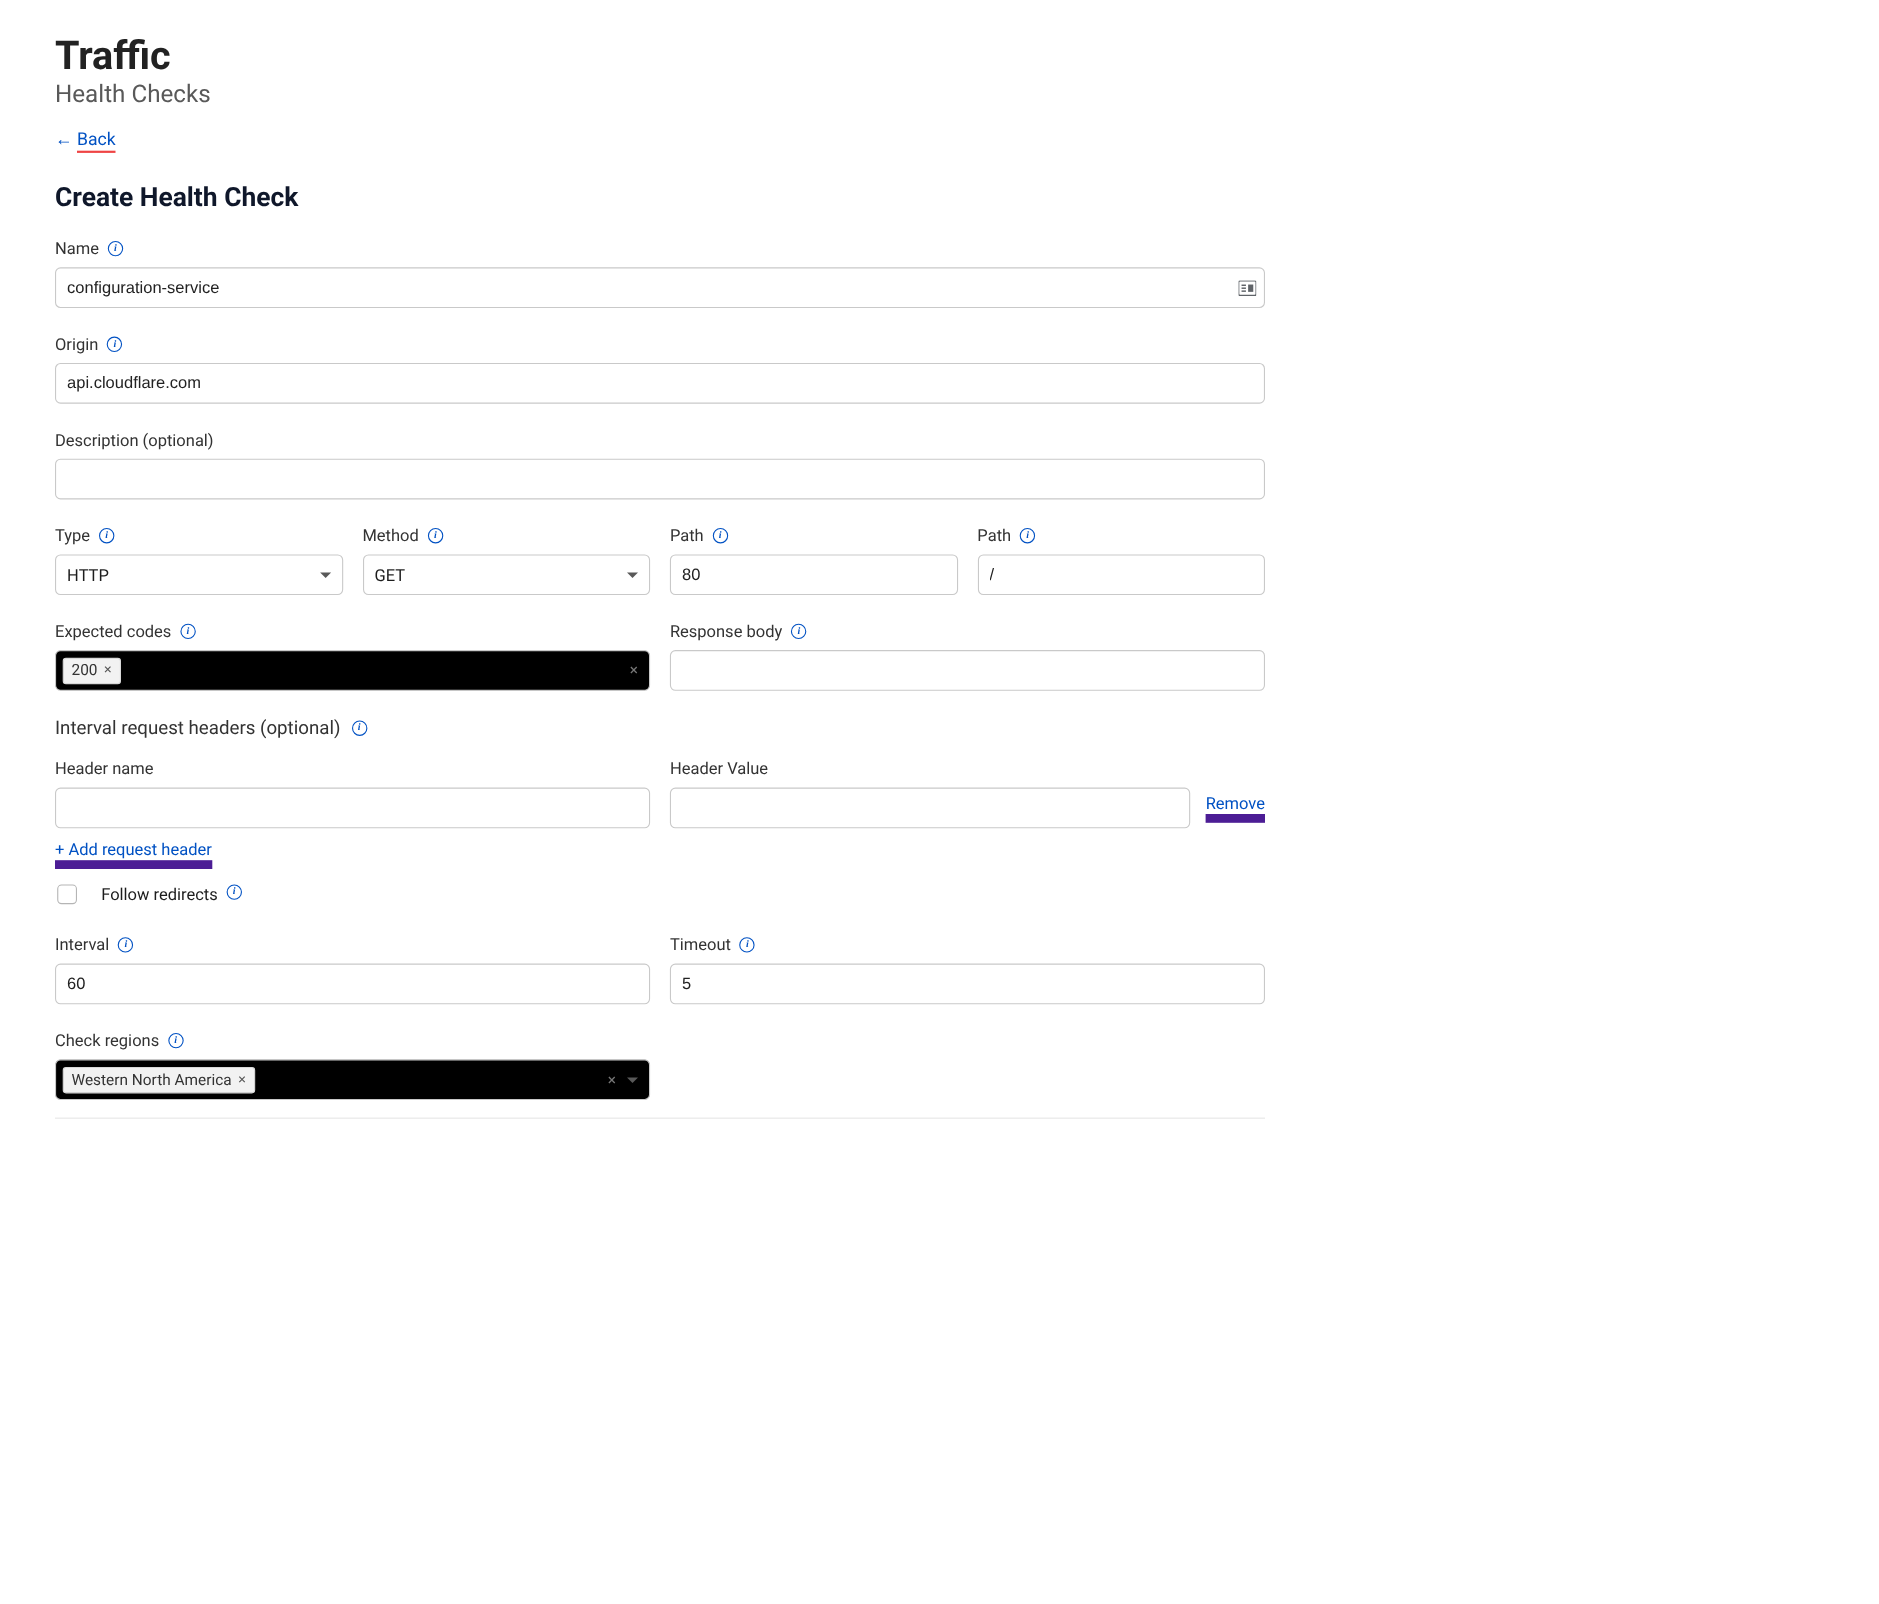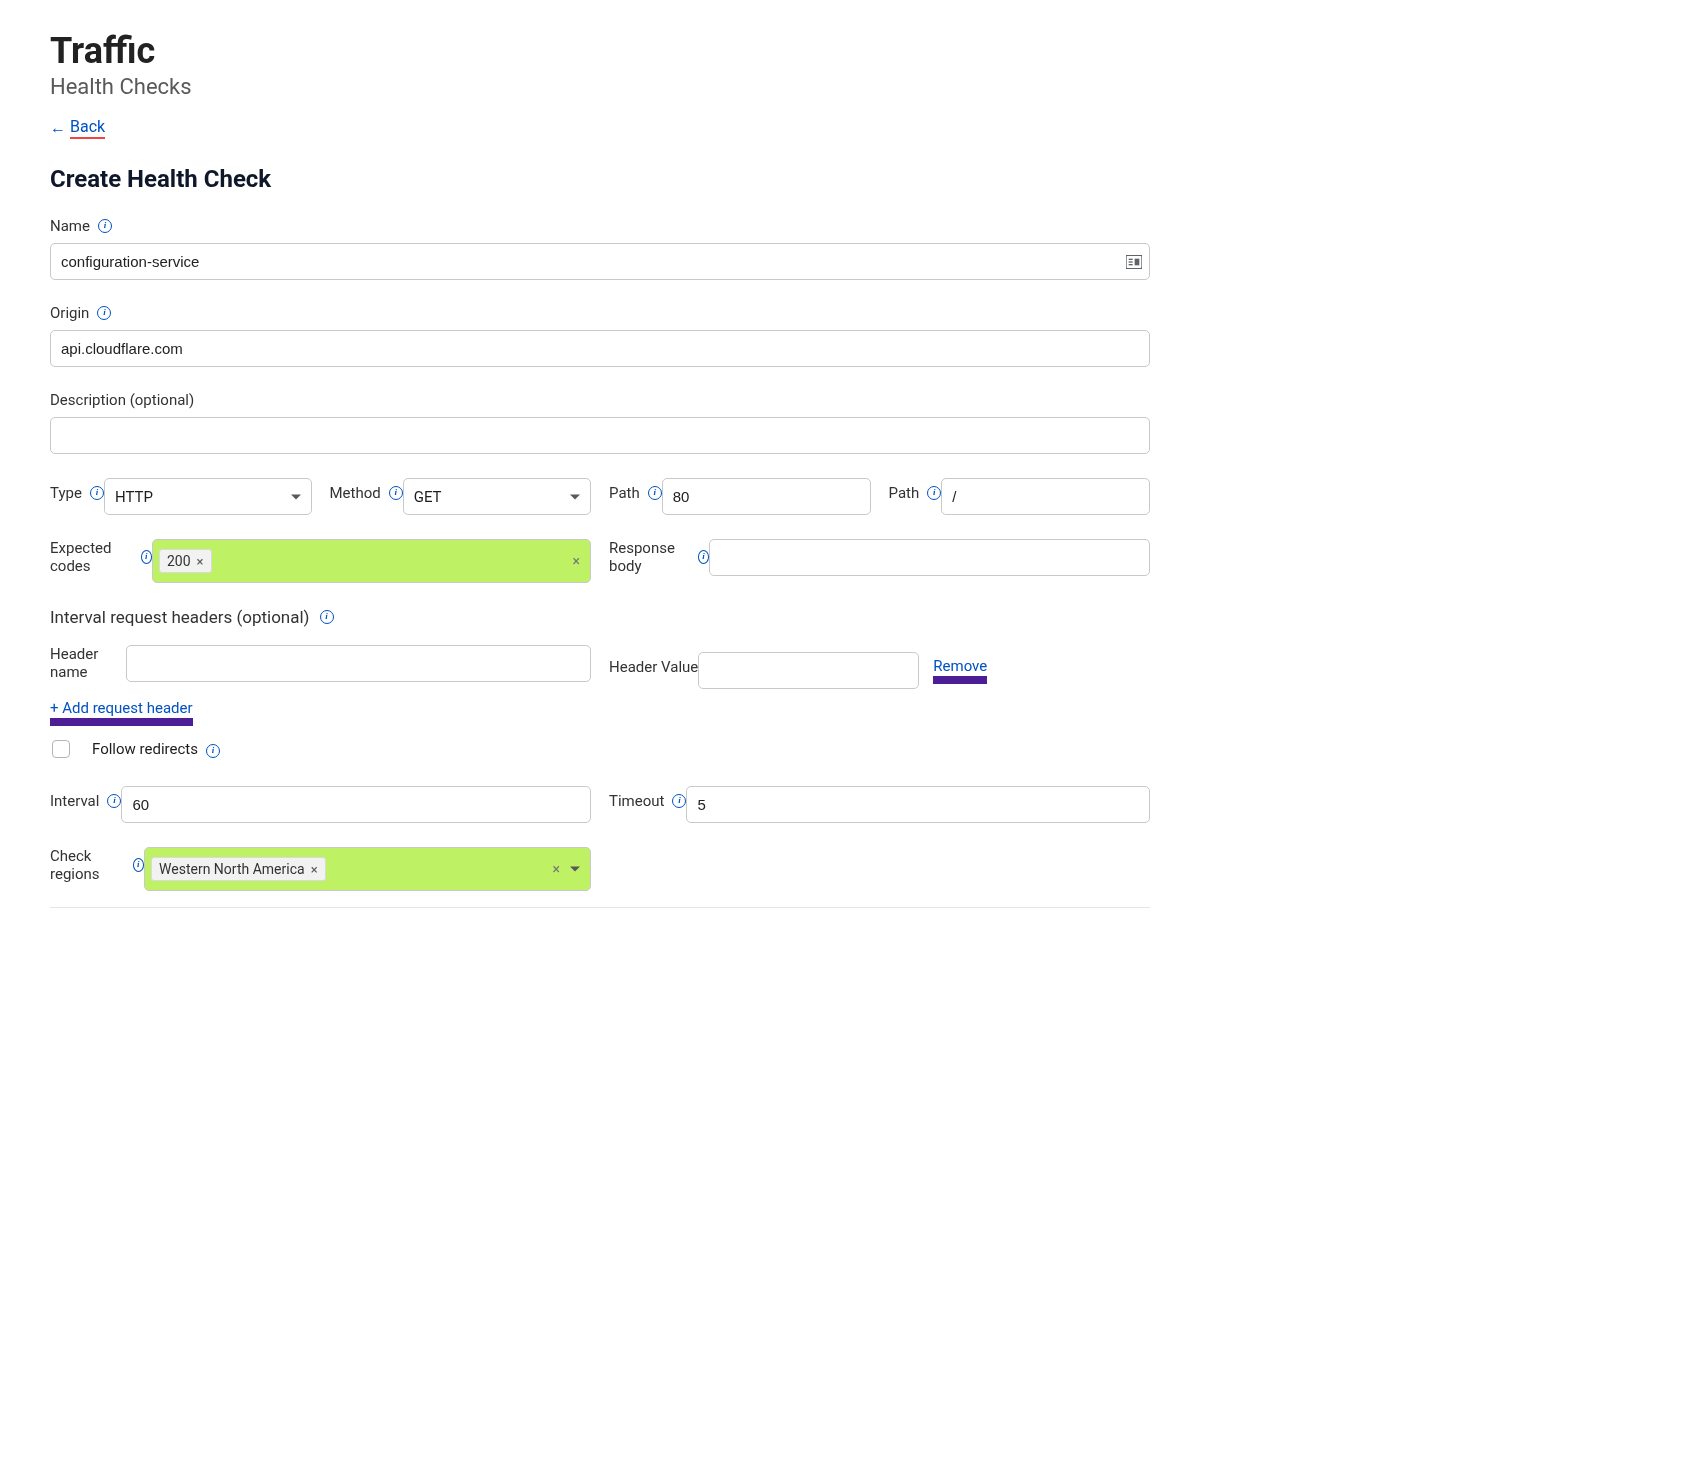--- a/index.html
+++ b/index.html
@@ -107,21 +107,21 @@
     grid-template-columns: 1fr 1fr 1fr 1fr;
     gap: 18px;
     margin-bottom: 24px;
   }
   .row2 {
     display: grid;
     grid-template-columns: 1fr 1fr;
     gap: 18px;
     margin-bottom: 24px;
   }
-  .col { display: flex; flex-direction: row; }
+  .col { display: flex; flex-direction: column; }
   .select-box {
     position: relative;
     width: 100%;
     height: 37px;
     border: 1px solid #c9c9c9;
     border-radius: 5px;
     padding: 0 30px 0 10px;
     display: flex;
     align-items: center;
     font-size: 15px;
@@ -139,21 +139,21 @@
   }
   .tags-box {
     width: 100%;
     min-height: 37px;
     border: 1px solid #c9c9c9;
     border-radius: 5px;
     padding: 4px 28px 4px 6px;
     display: flex;
     align-items: center;
     gap: 4px;
-    background: #bef264;
+    background: #000000;
     position: relative;
   }
   .tag {
     background: #f2f2f2;
     border: 1px solid #d9d9d9;
     border-radius: 3px;
     padding: 3px 7px;
     font-size: 14px;
     display: flex;
     align-items: center;
@@ -219,21 +219,21 @@
     margin-left: 2px;
   }
   .checkbox {
     width: 18px; height: 18px;
     border: 1.5px solid #b5b5b5;
     border-radius: 4px;
     background: #fff;
     cursor: pointer;
   }
   .cb-label {
-    display: flex; align-items: flex-end; gap: 8px;
+    display: flex; align-items: flex-start; gap: 8px;
     margin-left: 8px;
     font-size: 15px;
   }
   .remove-cell {
     display: flex;
     align-items: center;
     height: 37px;
   }
   hr.divider {
     border: none;

